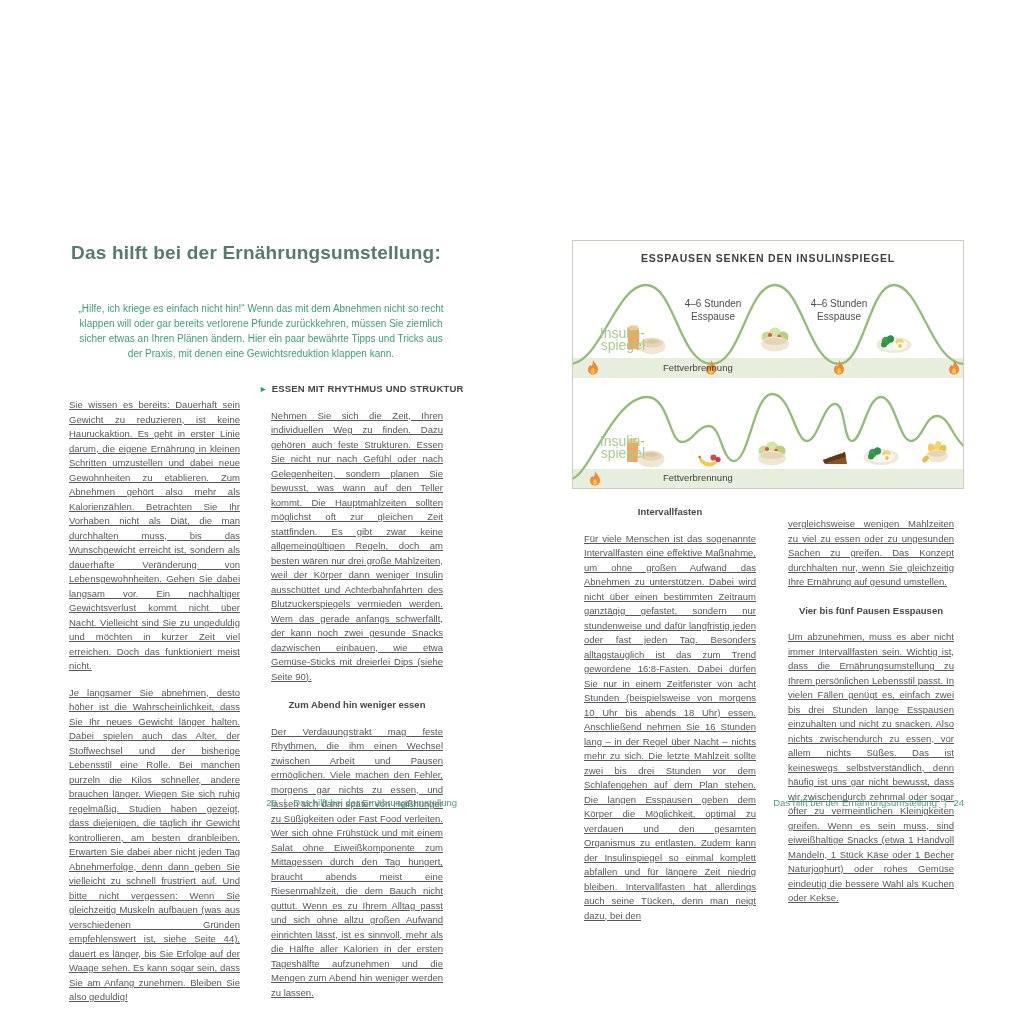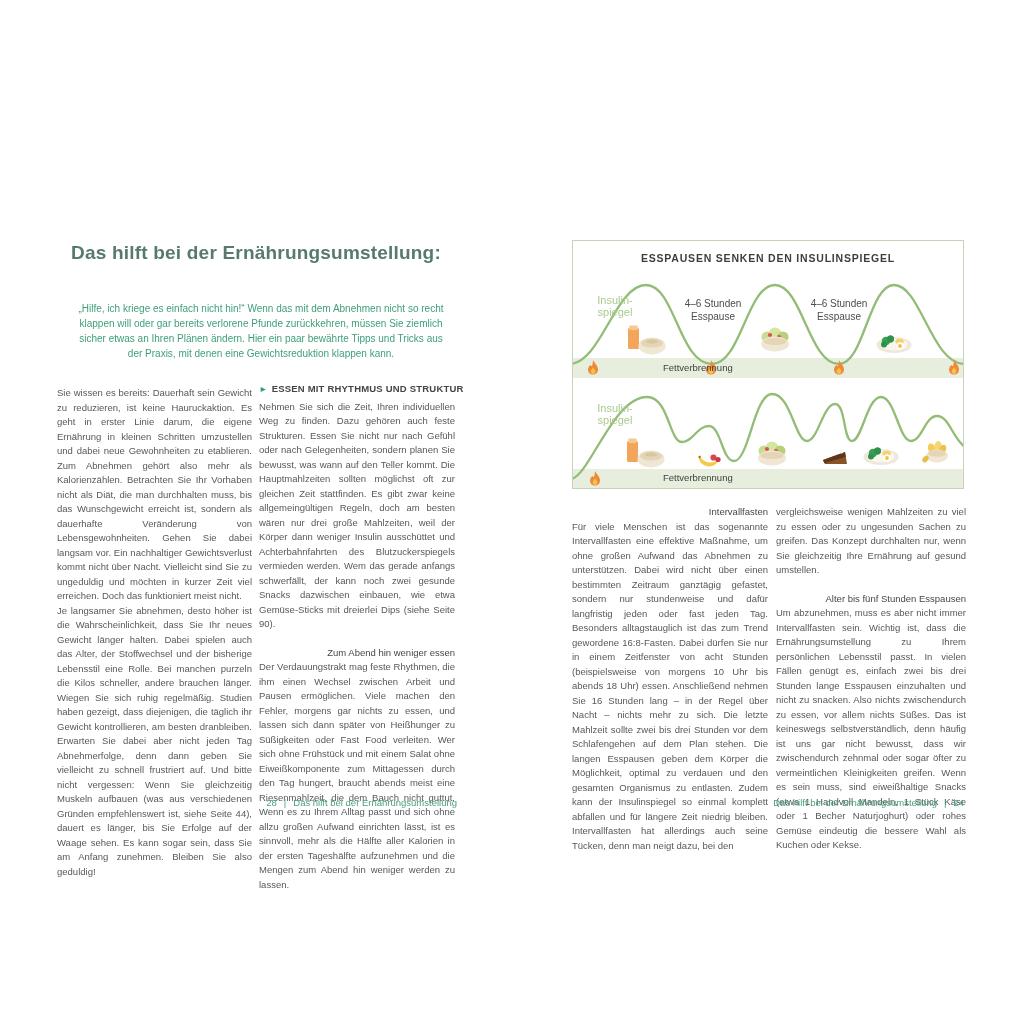--- a/index.html
+++ b/index.html
@@ -6,39 +6,39 @@
   body{width:1024px;height:1024px;position:relative;overflow:hidden;
        font-family:"Liberation Sans", sans-serif;color:#57585a;}
   .abs{position:absolute;}
 
   
   .page-title{left:40px;top:241px;width:432px;text-align:center;
     font-size:19px;line-height:23px;font-weight:bold;color:#567b6e;letter-spacing:.2px;}
   .intro{left:72px;top:301px;width:378px;text-align:center;
     font-size:10px;line-height:15px;color:#3f9f77;}
   .col{font-size:9.5px;line-height:14.5px;text-align:justify;color:#57585a;}
-  .col p{margin:0;}
+  .col p{margin:12px;text-decoration:underline;}
   .l-col1{left:57px;top:386px;width:195px;}
   .l-col2{left:259px;top:382px;width:196px;}
   .green-head{font-size:9.5px;font-weight:bold;color:#444548;letter-spacing:.2px;
     text-align:left;margin-bottom:3px;white-space:nowrap;}
   .green-head .arrow{color:#2ba266;font-size:8.5px;margin-right:4px;}
-  .subhead{font-weight:normal;color:#46474a;display:block;margin:14px 0 0 0;text-align:right;}
+  .subhead{font-weight:bold;color:#46474a;display:block;margin:14px 0 0 0;text-align:center;}
   .footer{font-size:9.5px;color:#4aa07a;}
   .footer-left{left:57px;top:797px;width:400px;text-align:right;}
   .footer-right{left:564px;top:797px;width:400px;text-align:right;}
   .footer .sep{margin:0 7px;}
 
   
   .figure{left:572px;top:240px;width:392px;height:249px;background:#fff;
     border:1px solid #c9d1bd;box-sizing:border-box;}
   .figure svg{position:absolute;left:0;top:0;}
   .fig-title{left:0;top:11px;width:100%;text-align:center;font-size:10.5px;
     font-weight:bold;letter-spacing:.8px;color:#3e3f3d;}
-  .axis-label{width:60px;font-size:11px;line-height:12px;color:#a9cb8e;text-align:center;}
+  .axis-label{width:60px;font-size:14px;line-height:12px;color:#a9cb8e;text-align:right;margin-top:33px;}
   .axis-top{left:12px;top:53px;}
   .axis-bottom{left:12px;top:161px;}
   .pause{width:76px;text-align:center;font-size:10px;line-height:12.5px;color:#4c4d4f;}
   .pause1{left:102px;top:57px;}
   .pause2{left:228px;top:57px;}
   .band-label{font-size:9.5px;color:#3f403e;padding-left:48px;}
   .band-label1{left:42px;top:121px;}
   .band-label2{left:42px;top:231px;}
 
   .r-col1{left:572px;top:505px;width:196px;}
@@ -176,19 +176,19 @@
   <div class="abs band-label band-label2">Fettverbrennung</div>
 </div>
 
 <div class="abs col r-col1">
   <span class="subhead" style="margin-top:0;">Intervallfasten</span>
   <p>Für viele Menschen ist das sogenannte Intervallfasten eine effektive Maßnahme, um ohne großen Aufwand das Abnehmen zu unterstützen. Dabei wird nicht über einen bestimmten Zeitraum ganztägig gefastet, sondern nur stundenweise und dafür langfristig jeden oder fast jeden Tag. Besonders alltagstauglich ist das zum Trend gewordene 16:8-Fasten. Dabei dürfen Sie nur in einem Zeitfenster von acht Stunden (beispielsweise von morgens 10 Uhr bis abends 18 Uhr) essen. Anschließend nehmen Sie 16 Stunden lang – in der Regel über Nacht – nichts mehr zu sich. Die letzte Mahlzeit sollte zwei bis drei Stunden vor dem Schlafengehen auf dem Plan stehen. Die langen Esspausen geben dem Körper die Möglichkeit, optimal zu verdauen und den gesamten Organismus zu entlasten. Zudem kann der Insulinspiegel so einmal komplett abfallen und für längere Zeit niedrig bleiben. Intervallfasten hat allerdings auch seine Tücken, denn man neigt dazu, bei den</p>
 </div>
 
 <div class="abs col r-col2">
   <p>vergleichsweise wenigen Mahlzeiten zu viel zu essen oder zu ungesunden Sachen zu greifen. Das Konzept durchhalten nur, wenn Sie gleichzeitig Ihre Ernährung auf gesund umstellen.</p>
-  <span class="subhead">Alter bis fünf Stunden Esspausen</span>
+  <span class="subhead">Vier bis fünf Pausen Esspausen</span>
   <p>Um abzunehmen, muss es aber nicht immer Intervallfasten sein. Wichtig ist, dass die Ernährungsumstellung zu Ihrem persönlichen Lebensstil passt. In vielen Fällen genügt es, einfach zwei bis drei Stunden lange Esspausen einzuhalten und nicht zu snacken. Also nichts zwischendurch zu essen, vor allem nichts Süßes. Das ist keineswegs selbstverständlich, denn häufig ist uns gar nicht bewusst, dass wir zwischendurch zehnmal oder sogar öfter zu vermeintlichen Kleinigkeiten greifen. Wenn es sein muss, sind eiweißhaltige Snacks (etwa 1 Handvoll Mandeln, 1 Stück Käse oder 1 Becher Naturjoghurt) oder rohes Gemüse eindeutig die bessere Wahl als Kuchen oder Kekse.</p>
 </div>
 
 <div class="abs footer footer-right">
   <span>Das hilft bei der Ernährungsumstellung</span><span class="sep">|</span><span>24</span>
 </div>
 
 </body></html>

